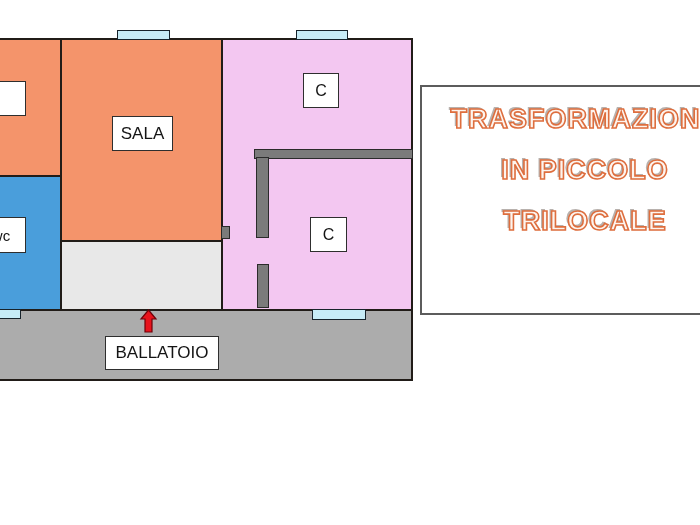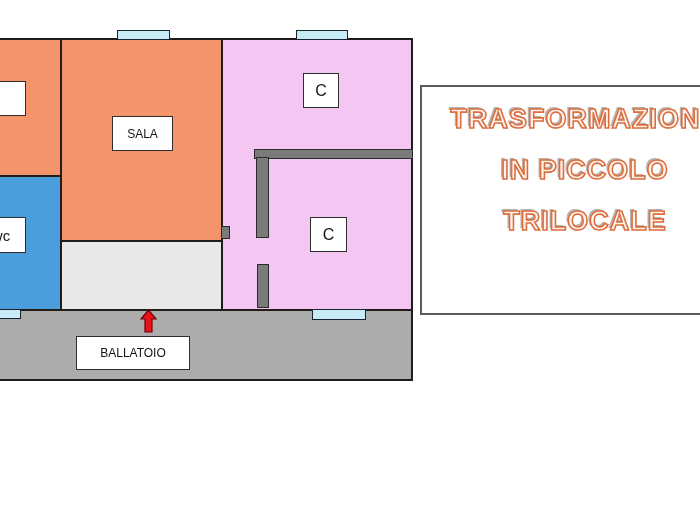--- a/index.html
+++ b/index.html
@@ -18,21 +18,21 @@
   
   .wall{background:var(--wall-gray);border:1px solid #2b2b2b;z-index:3;}
   
   .window{background:var(--window-cyan);border:1.5px solid #17232b;z-index:4;}
   
   .plate{
     background:#fff;border:1.5px solid #2e2e2e;z-index:5;
     display:flex;align-items:center;justify-content:center;
     color:#141414;font-size:16px;
   }
-  .plate.big{font-size:12px;}
+  .plate.big{font-size:17px;}
   
   #entrance-arrow{z-index:6;}
   
   #title-panel{
     left:420px;top:85px;width:330px;height:230px;
     background:#fff;border:2px solid #5c5c5c;z-index:2;
     text-align:center;padding-top:7px;
   }
   .title-line{
     font-weight:bold;font-size:27px;line-height:51px;letter-spacing:1px;
@@ -72,21 +72,21 @@
   </div>
   <div class="abs plate big" style="left:112px;top:116px;width:61px;height:35px;">
     <span>SALA</span>
   </div>
   <div class="abs plate" style="left:303px;top:73px;width:36px;height:35px;">
     <span>C</span>
   </div>
   <div class="abs plate" style="left:310px;top:217px;width:37px;height:35px;">
     <span>C</span>
   </div>
-  <div class="abs plate big" style="left:76px;top:336px;width:114px;height:34px;">
+  <div class="abs plate big" style="left:105px;top:336px;width:114px;height:34px;">
     <span>BALLATOIO</span>
   </div>
 
   <svg id="entrance-arrow" class="abs" style="left:139px;top:309px;" width="19" height="25" viewBox="0 0 19 25">
     <polygon points="9.5,1 17,10 13,10 13,23 6,23 6,10 2,10" fill="#E8131C" stroke="#6e0008" stroke-width="1.2"></polygon>
   </svg>
 
   <div id="title-panel" class="abs">
     <div class="title-line">TRASFORMAZIONE</div>
     <div class="title-line">IN PICCOLO</div>

